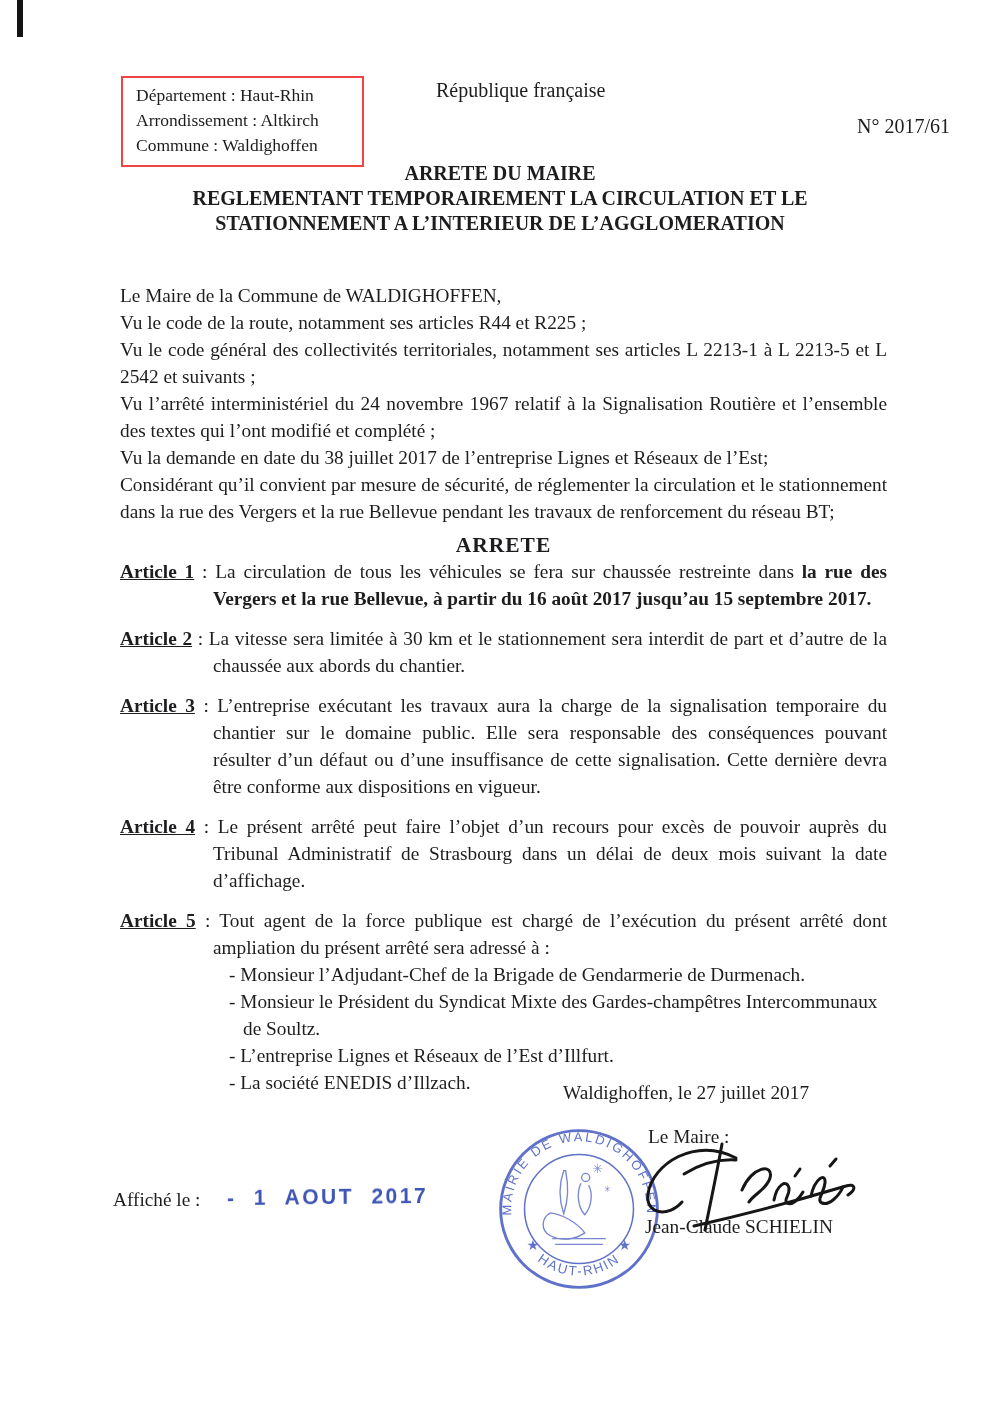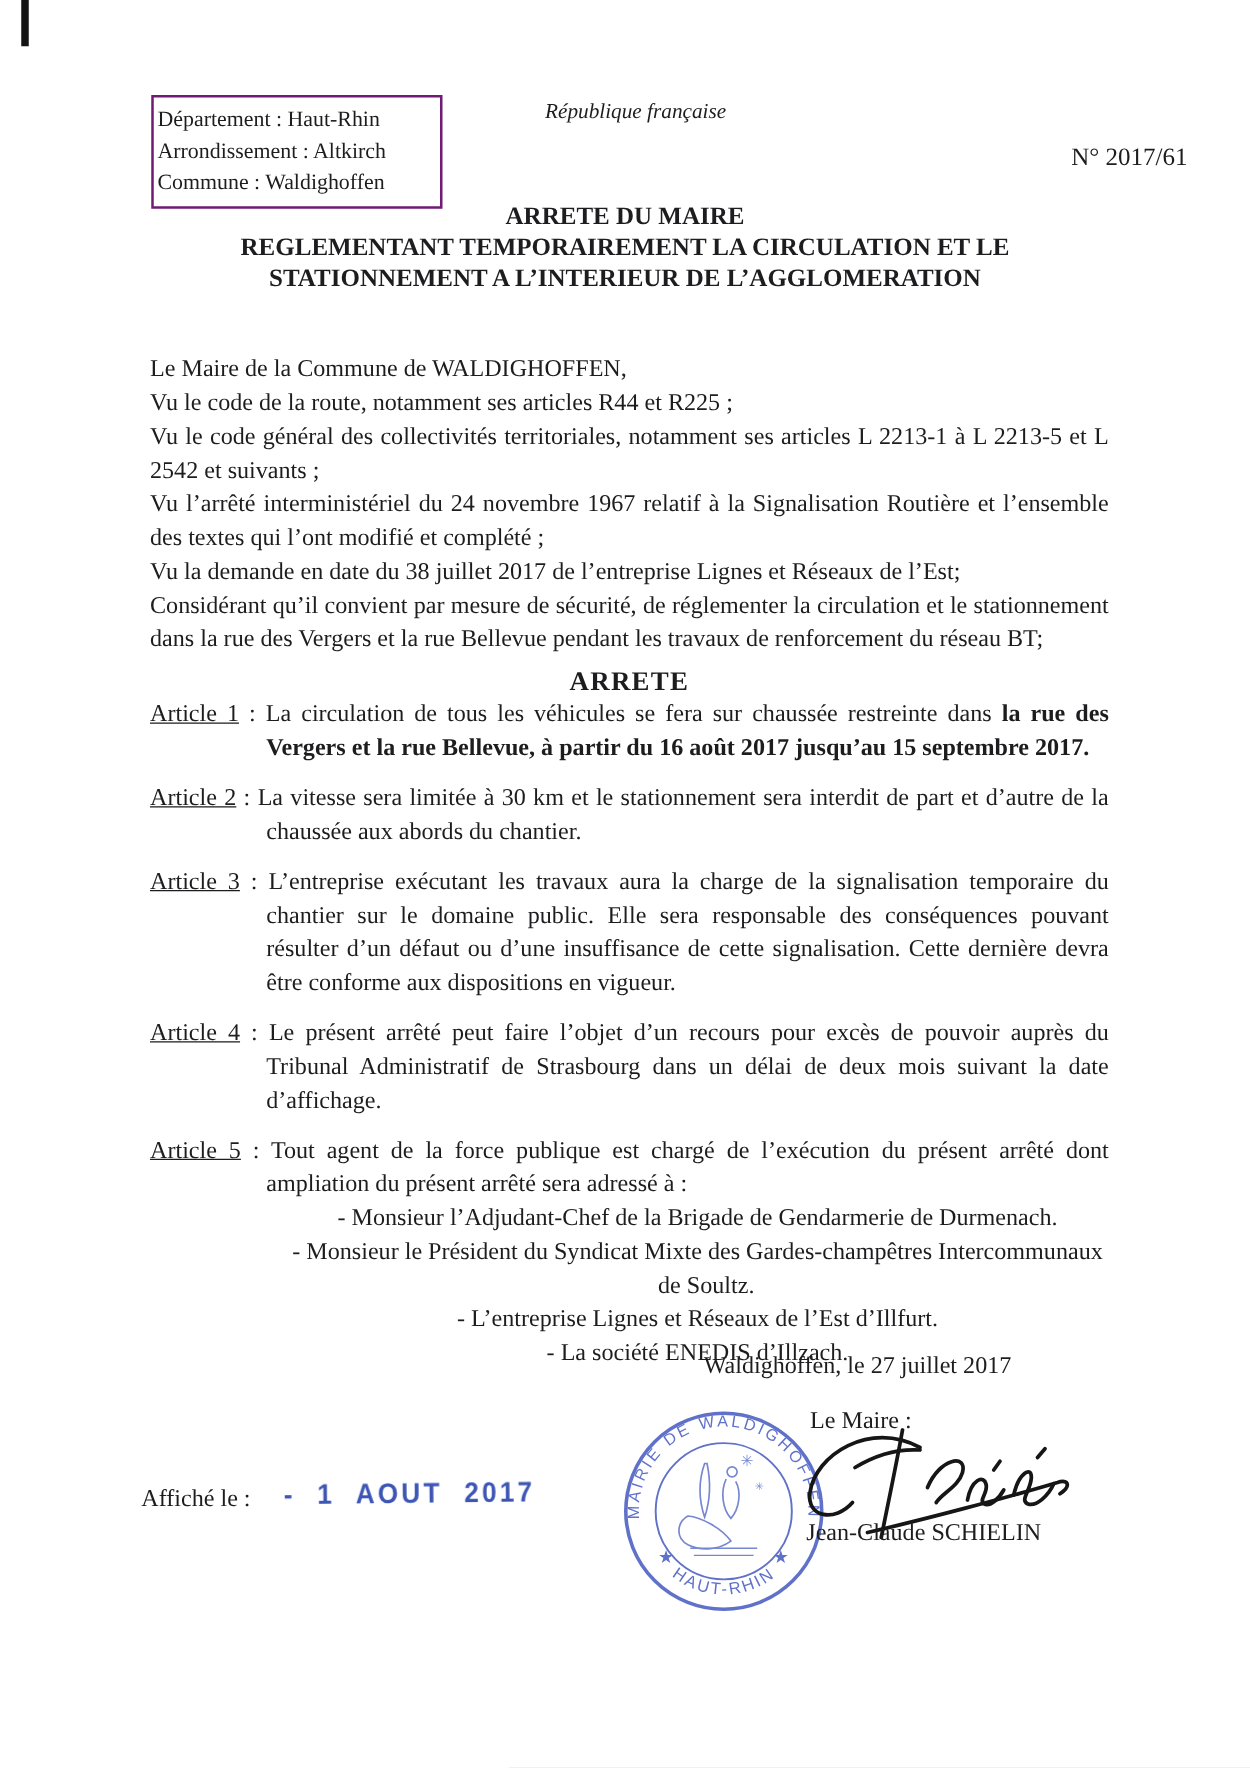--- a/index.html
+++ b/index.html
@@ -6,44 +6,44 @@
   .page {
     position:relative; width:1000px; height:1414px; margin:0 auto;
     background:#ffffff; overflow:hidden;
     font-family:"Liberation Serif", serif; color:#1d1d1f;
   }
   .artifact { position:absolute; left:17px; top:0; width:6px; height:37px; background:#141414; }
 
   
   .admin-box {
     position:absolute; left:121px; top:76px; width:226px;
-    border:2px solid #701a75; padding:5px 0 7px 3px;
+    border:2px solid #ef4444; padding:5px 0 7px 13px;
     font-size:17.5px; line-height:25px; white-space:nowrap;
   }
-  .republique { position:absolute; left:436px; top:79px; font-style:italic; font-size:17px; }
+  .republique { position:absolute; left:436px; top:79px; font-size:20px; }
   .doc-number { position:absolute; left:857px; top:115px; font-size:20px; }
 
   
   .title-block { position:absolute; left:0; top:161px; width:1000px; text-align:center;
     font-weight:bold; font-size:20px; line-height:25px; }
 
   
   .preamble { position:absolute; left:120px; top:282px; width:767px;
     font-size:19.3px; line-height:27px; text-align:justify; }
   .preamble p { margin:0; }
   .decree-heading { margin-top:7px; text-align:center; font-weight:bold;
     font-size:21.5px; letter-spacing:1px; }
 
   
   .articles { position:absolute; left:120px; top:558px; width:767px;
     font-size:19.3px; line-height:27px; }
   .article { padding-left:93px; text-indent:-93px; text-align:justify; margin-bottom:13px; }
-  .article-label { font-weight:normal; text-decoration:underline; }
+  .article-label { font-weight:bold; text-decoration:underline; }
   .article-bold { font-weight:bold; }
-  .a5-item { text-indent:-14px; padding-left:14px; text-align:center;margin-left:16px; }
+  .a5-item { text-indent:-14px; padding-left:14px; text-align:left;margin-left:16px; }
 
   
   .place-date { position:absolute; left:563px; top:1082px; font-size:19.3px; }
   .maire-label { position:absolute; left:648px; top:1126px; font-size:19.3px; }
   .signatory-name { position:absolute; left:645px; top:1216px; font-size:19.3px; }
   .signature-svg { position:absolute; left:626px; top:1136px; width:244px; height:104px; }
   .stamp { position:absolute; left:493px; top:1123px; width:172px; height:172px; opacity:.88; }
   .stamp text { fill:#4a5ec2; }
   .affiche-row { position:absolute; left:113px; top:1187px; font-size:19.3px; white-space:nowrap;text-align:right; }
   .posted-date {

